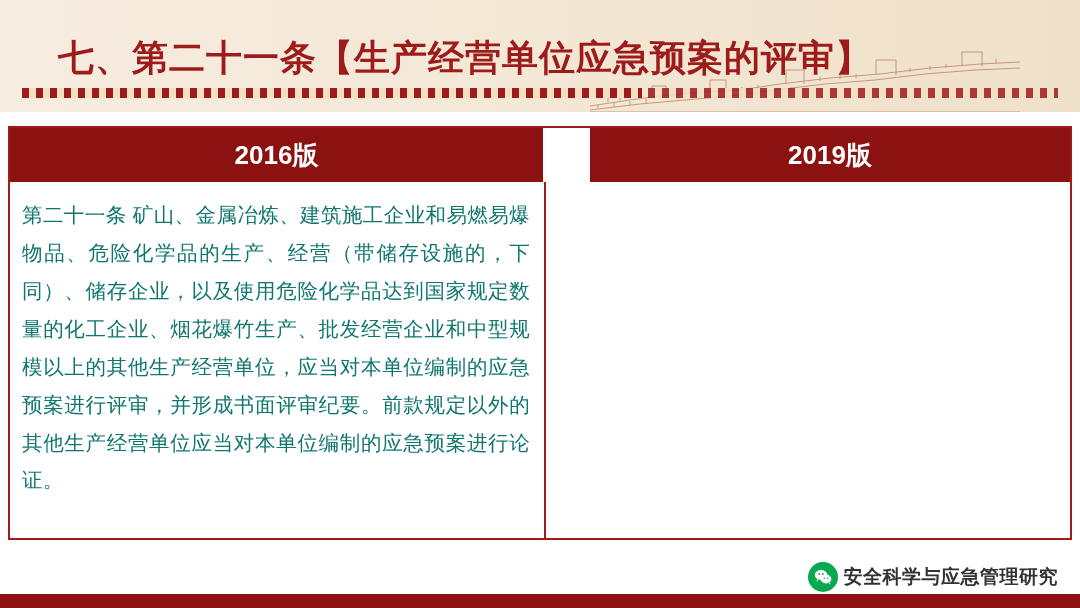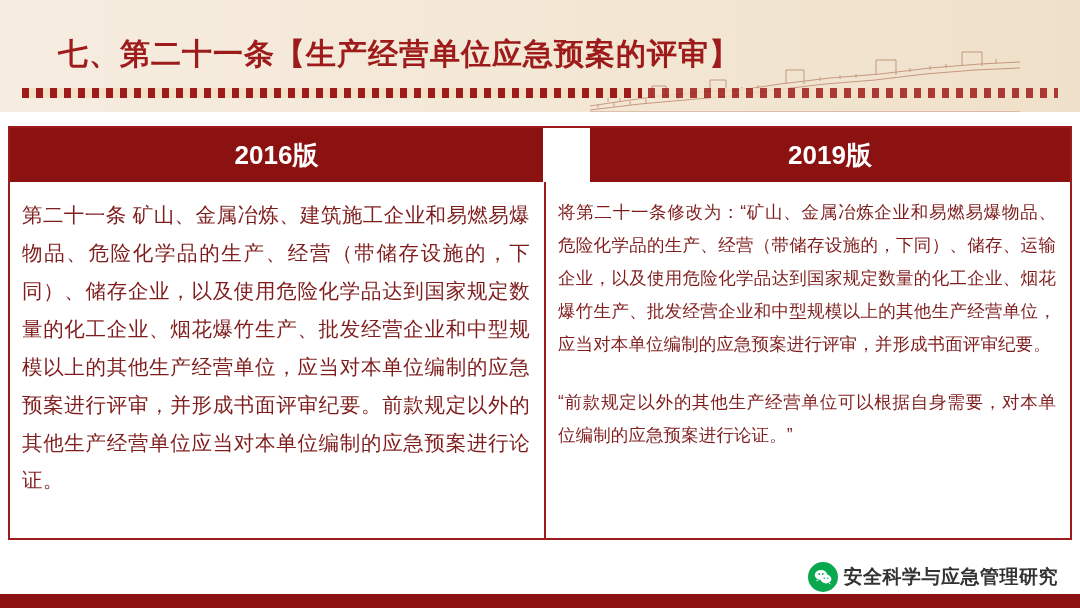--- a/index.html
+++ b/index.html
@@ -31,21 +31,21 @@
   }
   .header-bg-gradient {
     position: absolute;
     inset: 0;
     background: linear-gradient(90deg, #f6ece0 0%, #f3e7d4 55%, #efe0c9 100%);
   }
   .title-main {
     position: absolute;
     left: 58px;
     top: 34px;
-    font-size: 30px;
+    font-size: 36px;
     font-weight: bold;
     color: #9e1b1b;
     letter-spacing: 1px;
     white-space: nowrap;
   }
   .title-underline {
     position: absolute;
     left: 22px;
     top: 88px;
     width: 620px;
@@ -120,21 +120,21 @@
     margin-left: 44px;
   }
   .tbody {
     display: flex;
     flex: 1 1 auto;
     min-height: 0;
   }
   .td {
     box-sizing: border-box;
     padding: 14px 14px 10px 12px;
-    color: #7f1d1d;
+    color: #0f766e;
     overflow: hidden;
   }
   .td.left {
     width: 536px;
     border-right: 2px solid #9e1b1b;
     font-size: 20.5px;
     line-height: 1.85;
     letter-spacing: 0.2px;
   }
   .td.right {
@@ -220,24 +220,20 @@
   </div>
 
   <div class="table">
     <div class="thead">
       <div class="th left">2016版</div>
       <div class="th right">2019版</div>
     </div>
     <div class="tbody">
       <div class="td left">
         <p class="para">第二十一条  矿山、金属冶炼、建筑施工企业和易燃易爆物品、危险化学品的生产、经营（带储存设施的，下同）、储存企业，以及使用危险化学品达到国家规定数量的化工企业、烟花爆竹生产、批发经营企业和中型规模以上的其他生产经营单位，应当对本单位编制的应急预案进行评审，并形成书面评审纪要。前款规定以外的其他生产经营单位应当对本单位编制的应急预案进行论证。</p>
-      </div>
-      <div class="td right">
-        <p class="para">将第二十一条修改为：“矿山、金属冶炼企业和易燃易爆物品、危险化学品的生产、经营（带储存设施的，下同）、储存、运输企业，以及使用危险化学品达到国家规定数量的化工企业、烟花爆竹生产、批发经营企业和中型规模以上的其他生产经营单位，应当对本单位编制的应急预案进行评审，并形成书面评审纪要。</p>
-        <p class="para">“前款规定以外的其他生产经营单位可以根据自身需要，对本单位编制的应急预案进行论证。”</p>
       </div>
     </div>
   </div>
 
   <div class="footer">
     <div class="wechat">
       <span class="wechat-badge">
         <svg width="20" height="20" viewBox="0 0 20 20" aria-hidden="true">
           <ellipse cx="8" cy="8" rx="6.2" ry="5" fill="#ffffff"></ellipse>
           <path d="M4.5 12.2 L3 14.4 L5.6 13.2 Z" fill="#ffffff"></path>

